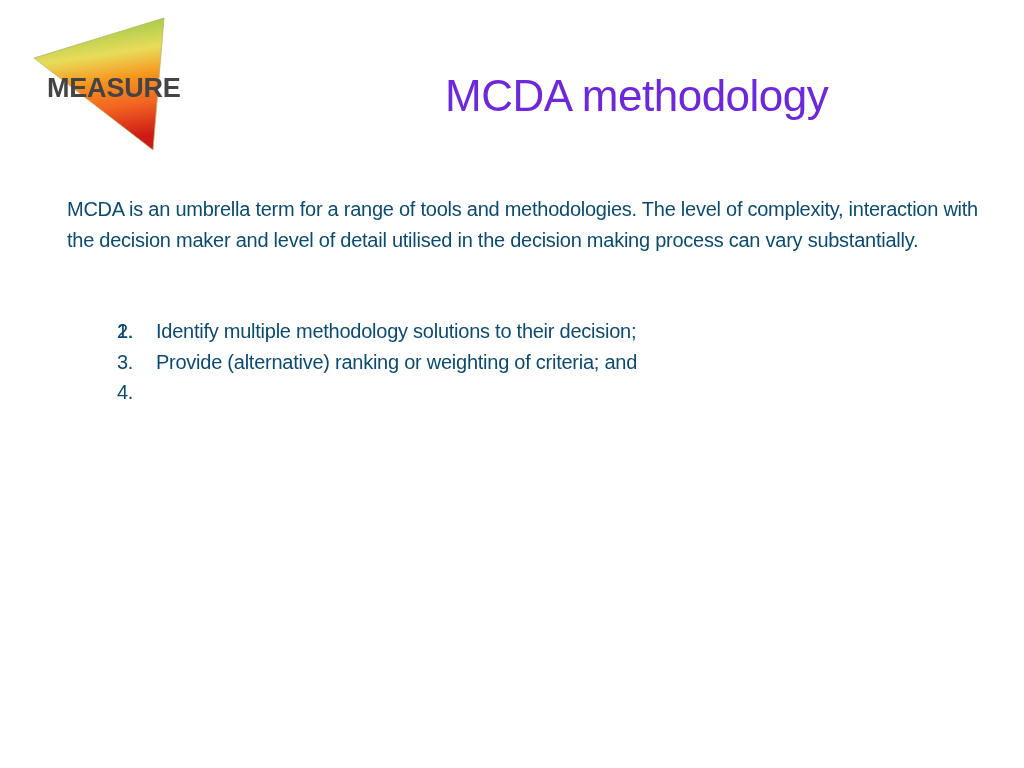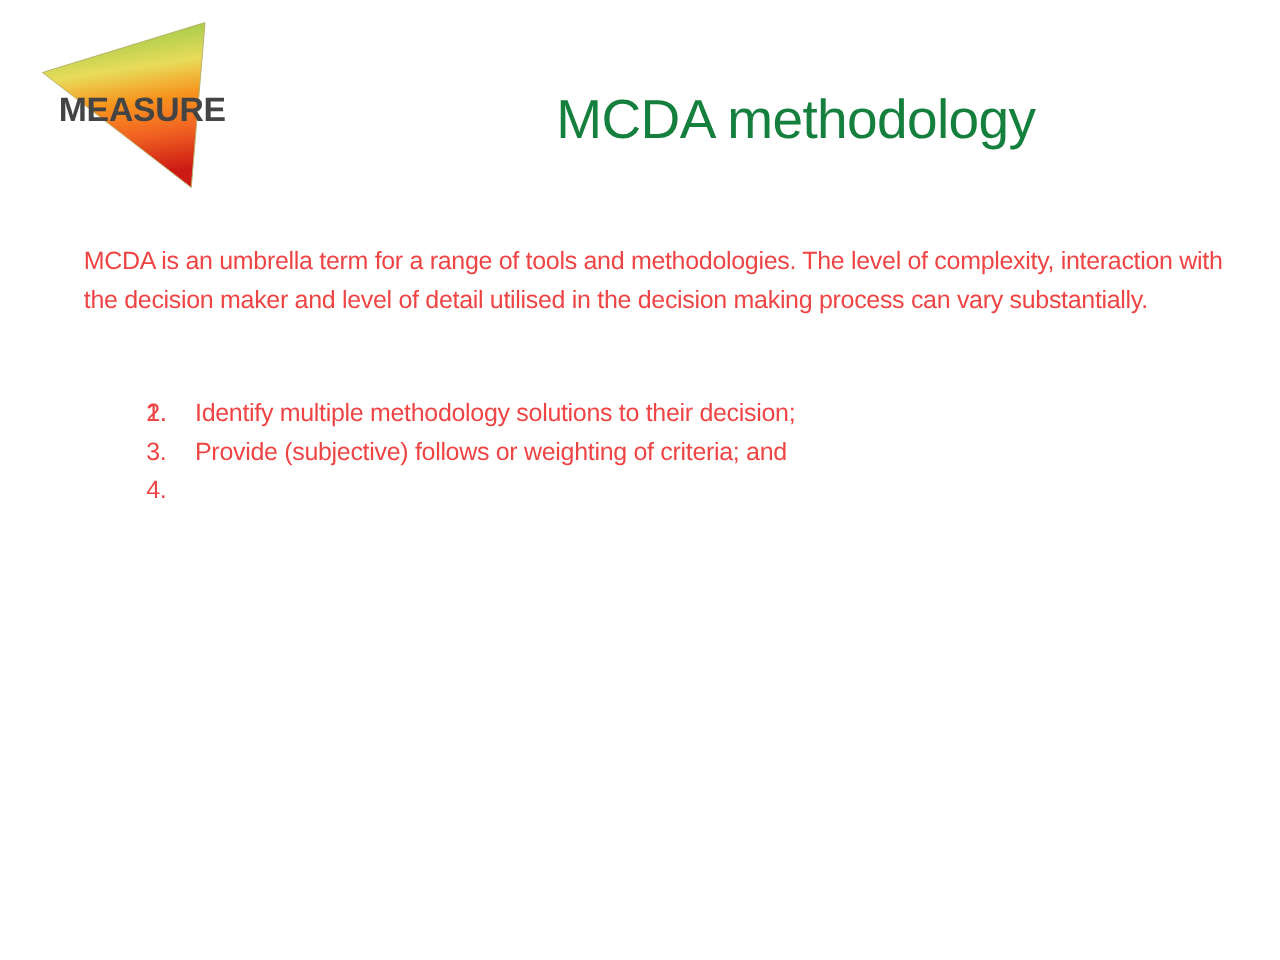--- a/index.html
+++ b/index.html
@@ -44,33 +44,33 @@
       line-height: 30px;
       white-space: nowrap;
     }
     .title {
       position: absolute;
       left: 434px;
       top: 68px;
       font-family: "Liberation Sans", "DejaVu Sans", sans-serif;
       font-size: 44px;
       line-height: 56px;
-      color: #15803d;
+      color: #6d28d9;
       white-space: nowrap;
       letter-spacing: -0.5px;
     }
     .body {
       position: absolute;
       left: 56px;
       top: 194px;
       width: 940px;
       font-family: "Liberation Sans", "DejaVu Sans", sans-serif;
       font-size: 20px;
       line-height: 30.5px;
-      color: #ef4444;
+      color: #0c4a6e;
     }
     .para {
       margin: 0;
       letter-spacing: -0.25px;
     }
     .gap {
       height: 30.5px;
     }
     .steps {
       list-style: none;
@@ -119,21 +119,21 @@
     <ol class="steps">
       <li class="step">
         <span class="step-num">1.</span>
       </li>
       <li class="step">
         <span class="step-num">2.</span>
         <span>Identify multiple methodology solutions to their decision;</span>
       </li>
       <li class="step">
         <span class="step-num">3.</span>
-        <span>Provide (subjective) follows or weighting of criteria; and</span>
+        <span>Provide (alternative) ranking or weighting of criteria; and</span>
       </li>
       <li class="step">
         <span class="step-num">4.</span>
       </li>
     </ol>
   </div>
 
 </div>
 
 </body></html>

